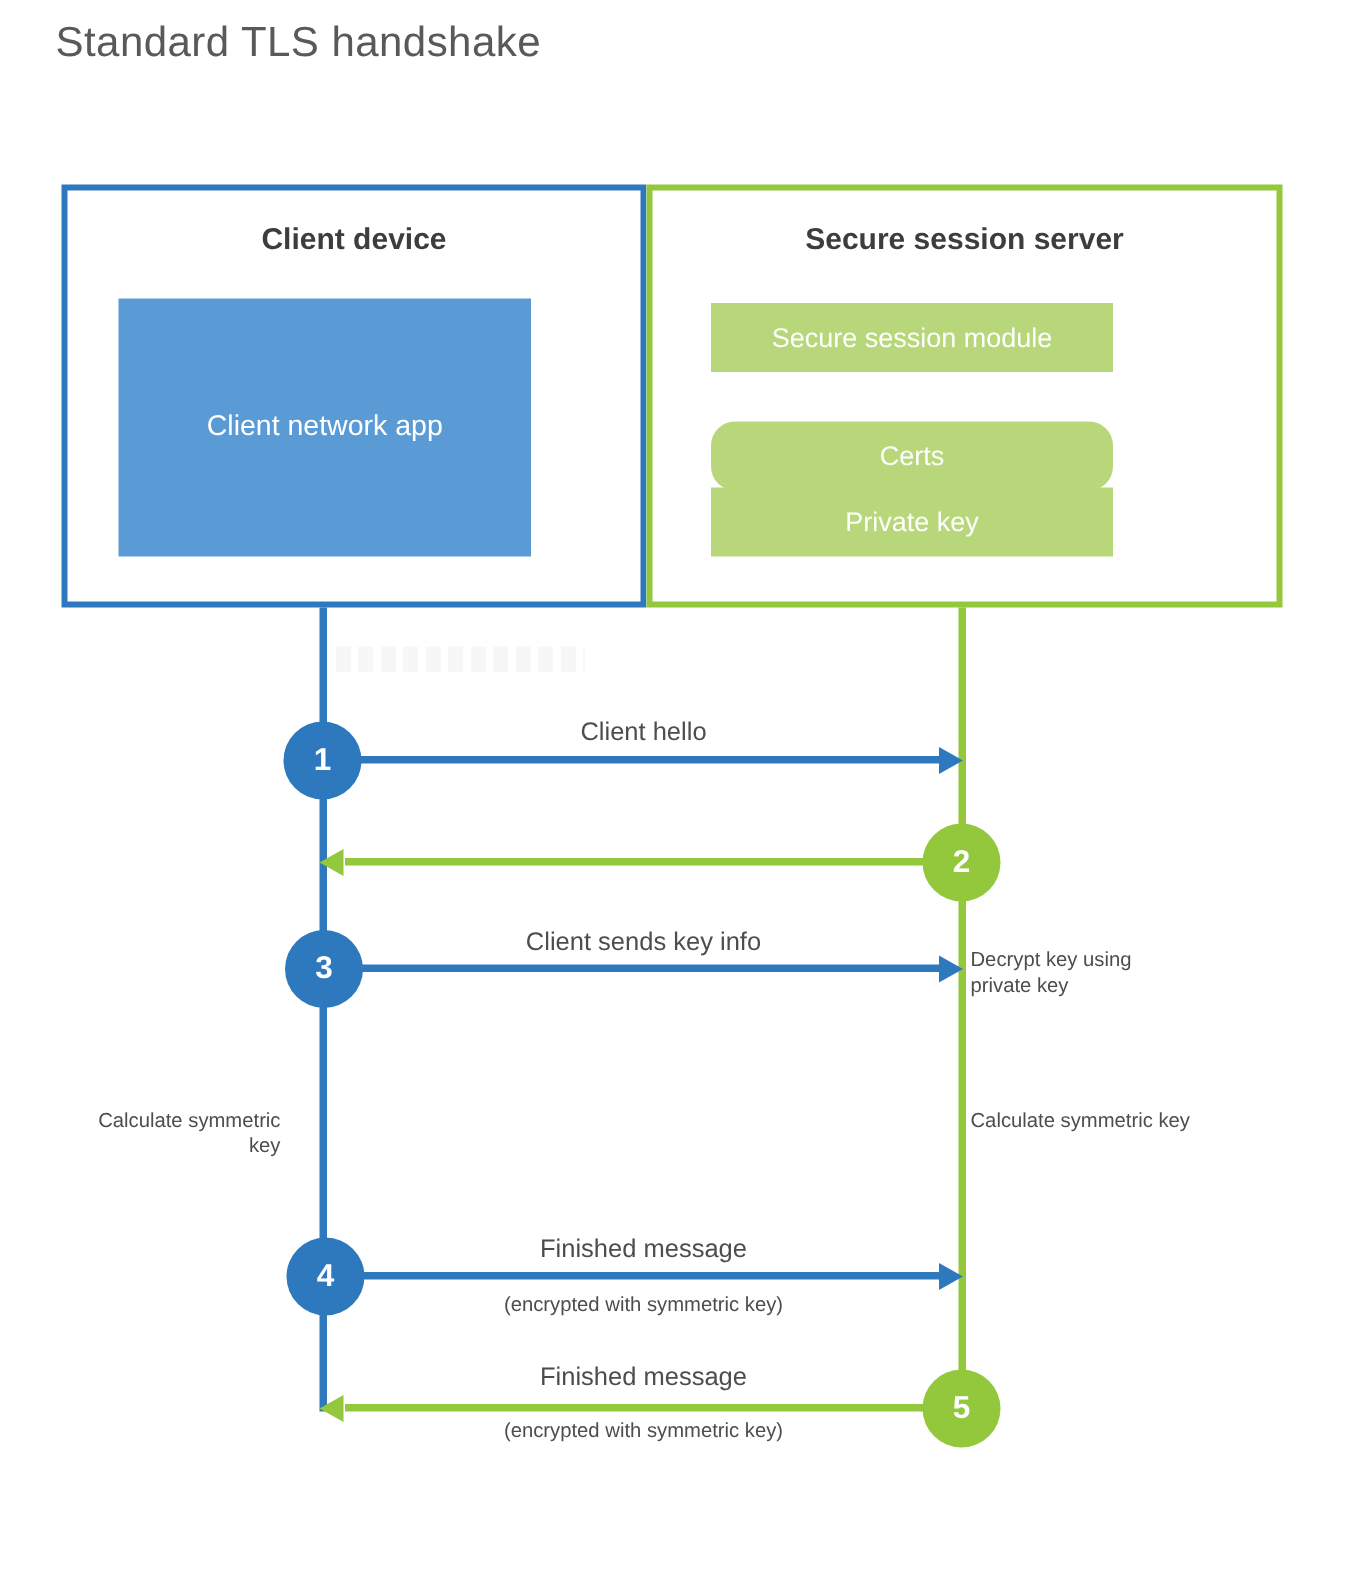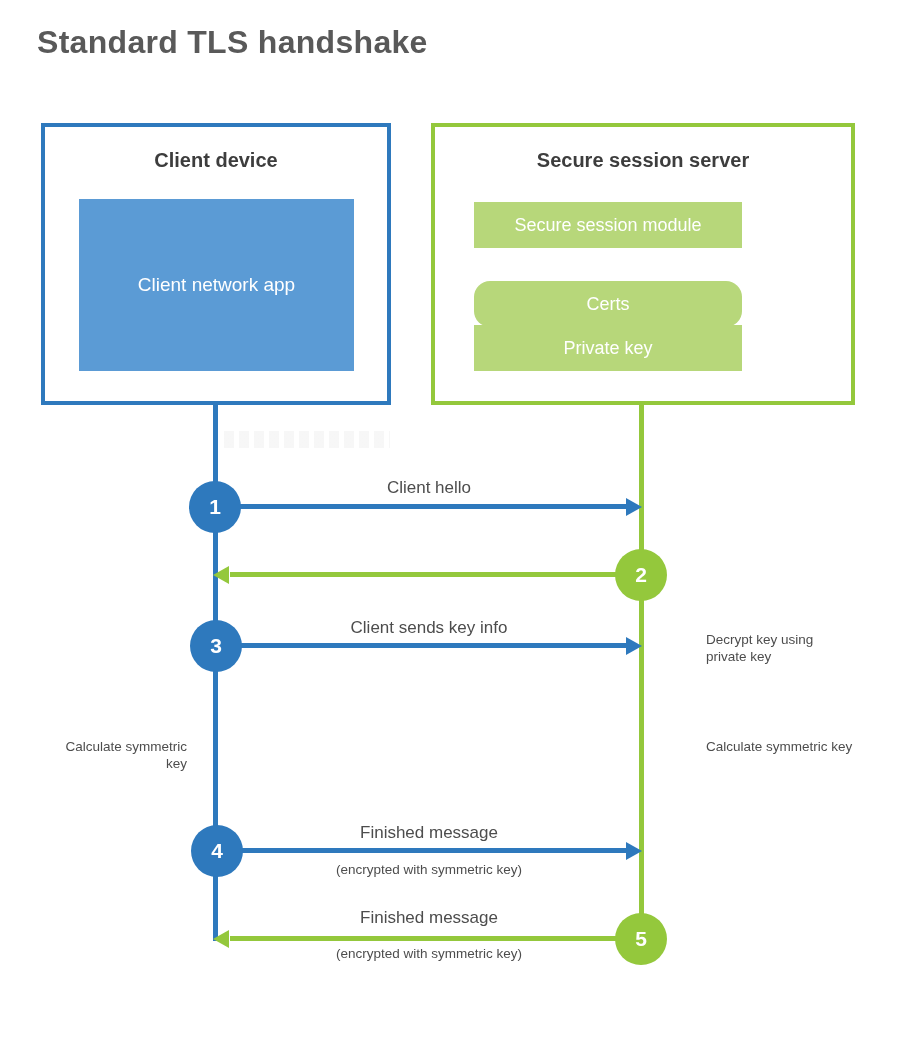--- a/index.html
+++ b/index.html
@@ -11,26 +11,26 @@
     --ink:#4d4d4d;
     --ink-title:#595959;
   }
   *{margin:0;padding:0;box-sizing:border-box;}
   html,body{background:#ffffff;}
   body{font-family:"Liberation Sans", sans-serif;}
   .canvas{
     position:relative;width:900px;height:1058px;background:#ffffff;overflow:hidden;
   }
   .page-title{
-    position:absolute;left:37px;top:24px;font-size:32px;font-weight:700;
+    position:absolute;left:37px;top:12px;font-size:28px;font-weight:400;
     color:var(--ink-title);letter-spacing:.3px;
   }
   
   .entity-box{position:absolute;top:123px;height:282px;background:#ffffff;}
-  .entity-box.client{left:41px;width:350px;border:4px solid var(--blue);}
+  .entity-box.client{left:41px;width:390px;border:4px solid var(--blue);}
   .entity-box.server{left:431px;width:424px;border:4px solid var(--green);}
   .entity-title{
     position:absolute;left:0;right:0;top:22px;text-align:center;
     font-size:20px;font-weight:700;color:var(--ink-dark);
   }
   .app-box{
     position:absolute;left:34px;top:72px;width:275px;height:172px;
     background:var(--blue-light);display:flex;align-items:center;justify-content:center;
     text-align:center;color:#ffffff;font-size:19px;line-height:1.45;padding:0 40px;
   }
@@ -65,21 +65,21 @@
   .badge.blue{background:var(--blue);}
   .badge.green{background:var(--green);}
   .msg{
     position:absolute;left:214px;width:430px;text-align:center;
     font-size:17px;color:var(--ink);
   }
   .msg.sub{font-size:13.5px;}
   .note{
     position:absolute;font-size:13.5px;line-height:17px;color:var(--ink);
   }
-  .note.right-col{left:706px;width:150px;text-align:left;}
+  .note.right-col{left:647px;width:150px;text-align:left;}
   .note.left-col{left:45px;width:142px;text-align:right;}
 </style>
 </head>
 <body>
 
 <div class="canvas">
 
   <div class="page-title">Standard TLS handshake</div>
 
   <div class="entity-box client">

